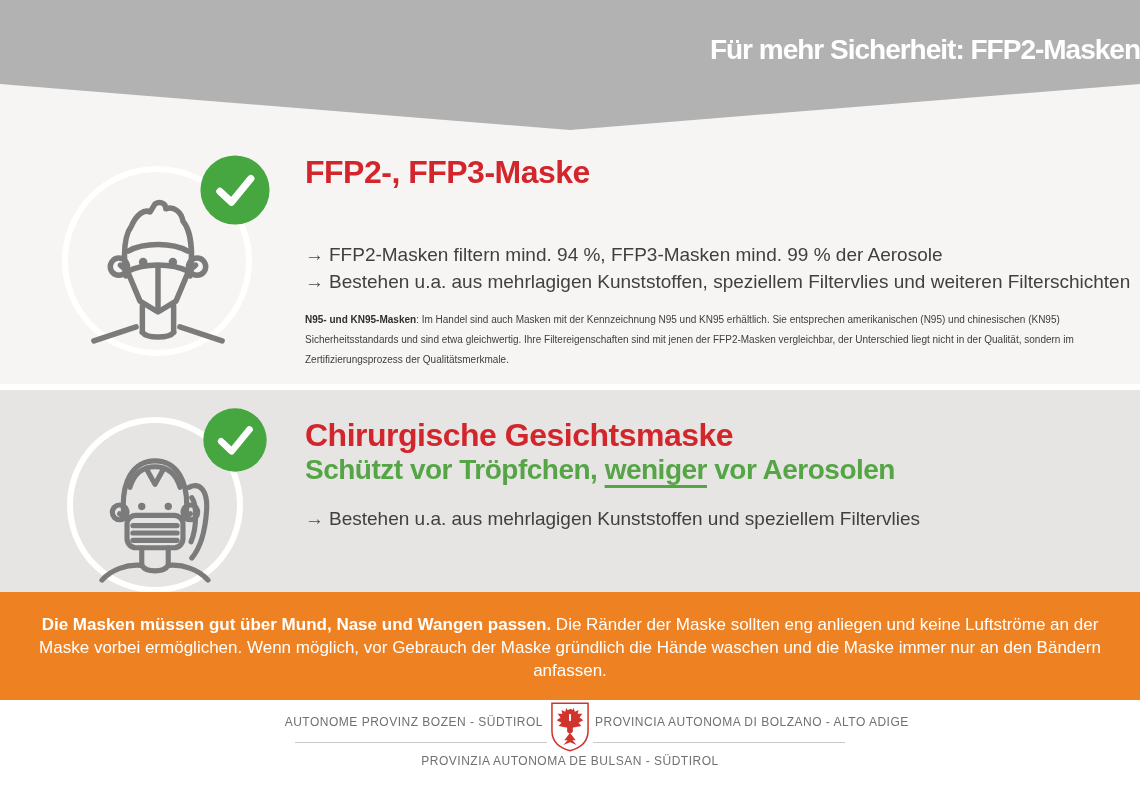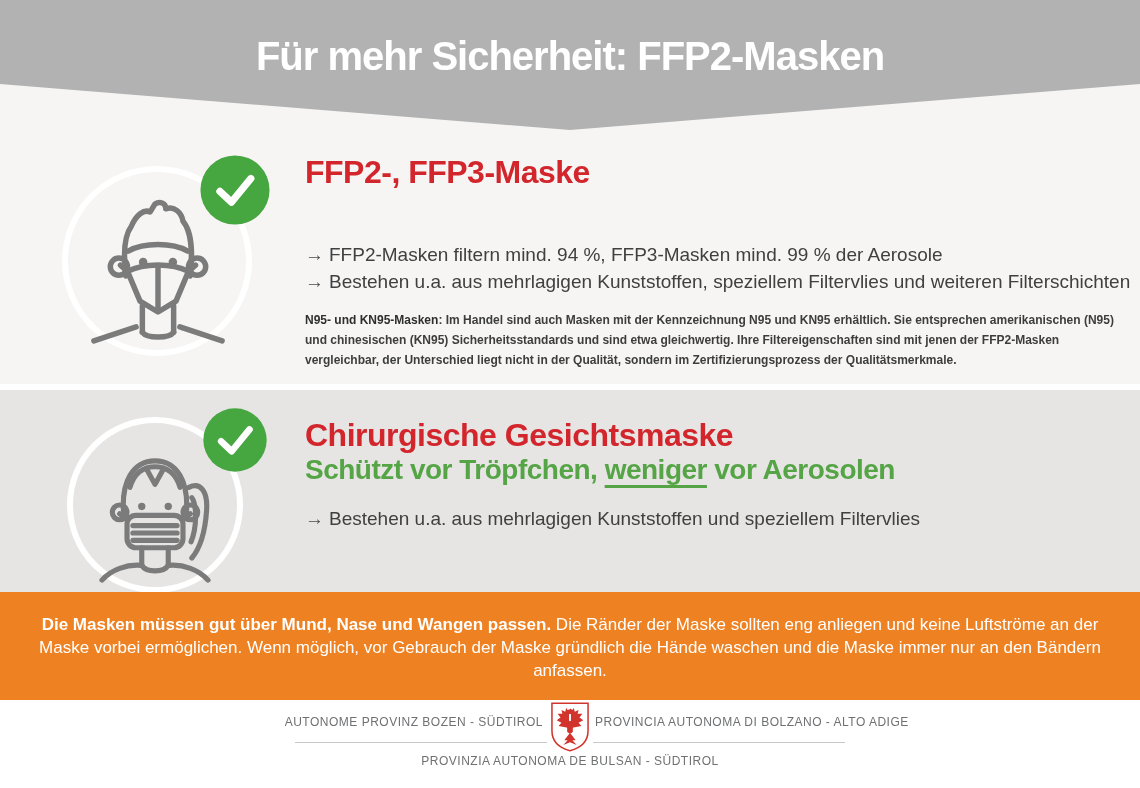--- a/index.html
+++ b/index.html
@@ -8,22 +8,22 @@
     background:#ffffff;
     font-family:"Liberation Sans","DejaVu Sans",sans-serif;
     -webkit-font-smoothing:antialiased;
   }
   .abs{position:absolute;}
 
   
   .banner{left:0;top:0;width:1140px;height:131px;z-index:5;}
   .banner svg{display:block;}
   .banner-title{
-    left:0;top:34px;width:1140px;text-align:center;
-    color:#ffffff;font-size:40px;font-weight:bold;letter-spacing:-1px;
+    left:0;top:34px;width:1140px;text-align:right;
+    color:#ffffff;font-size:28px;font-weight:bold;letter-spacing:-1px;
   }
 
   
   .section1{left:0;top:84px;width:1140px;height:300px;background:#f6f5f4;z-index:1;}
   .section2{left:0;top:390px;width:1140px;height:218px;background:#e6e5e4;z-index:1;}
 
   .ring{border-radius:50%;border:6px solid #ffffff;box-sizing:border-box;}
   .s1-ring{left:62px;top:82px;width:190px;height:190px;}
   .s2-ring{left:67px;top:27px;width:176px;height:176px;}
   .person{pointer-events:none;}
@@ -41,21 +41,21 @@
   .s1-sub{left:305px;top:110px;}
   .s1-bullets{left:305px;top:158px;width:840px;}
   .s2-title{left:305px;top:27px;}
   .s2-sub{left:305px;top:64px;}
   .s2-bullets{left:305px;top:116px;width:760px;}
 
   .bullets{color:#404040;font-size:19px;line-height:25px;}
   .bullet{padding-left:24px;text-indent:-24px;margin:0 0 2px 0;}
   .bullet .arrow{display:inline-block;width:24px;text-indent:0;color:#4a4a4a;}
 
-  .note{left:305px;top:226px;width:828px;color:#3d3d3d;font-size:12px;line-height:20px;font-weight:bold;}
+  .note{left:305px;top:226px;width:828px;color:#3d3d3d;font-size:10px;line-height:20px;}
   .note b{color:#2e2e2e;}
 
   
   .warning{
     left:0;top:592px;width:1140px;height:108px;
     background:var(--warning-orange,#ee8122);z-index:1;
   }
   .warning-text{
     left:27px;top:21px;width:1086px;text-align:center;
     color:#ffffff;font-size:17px;line-height:23px;

